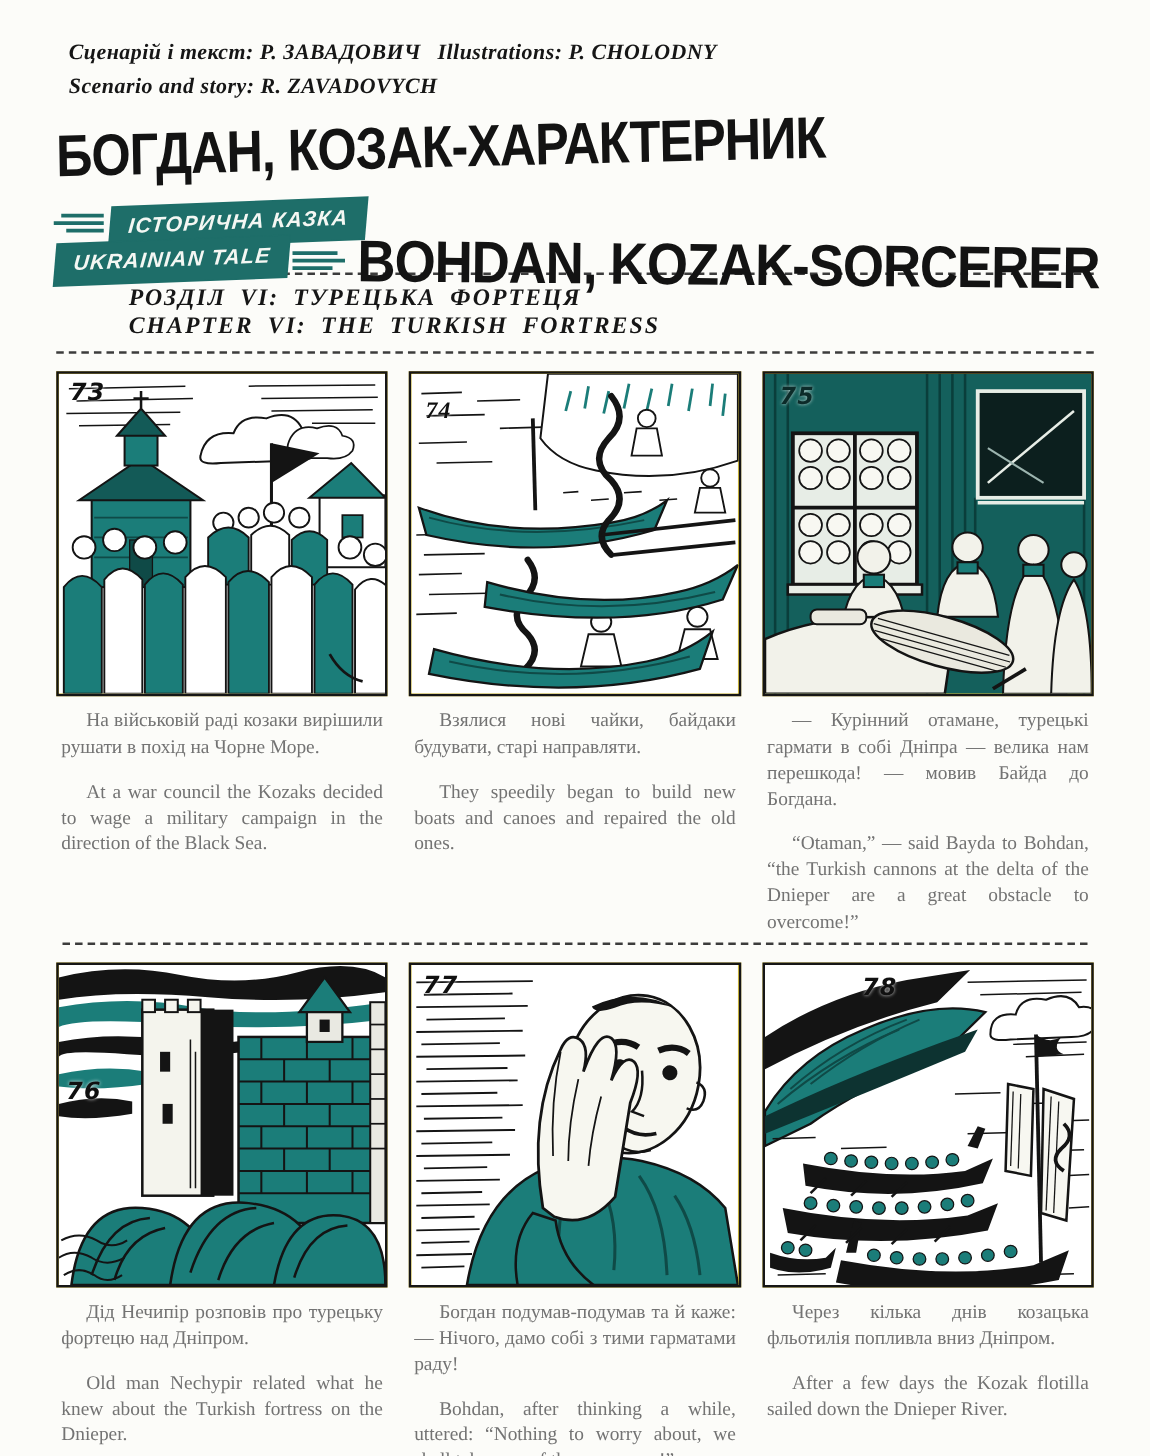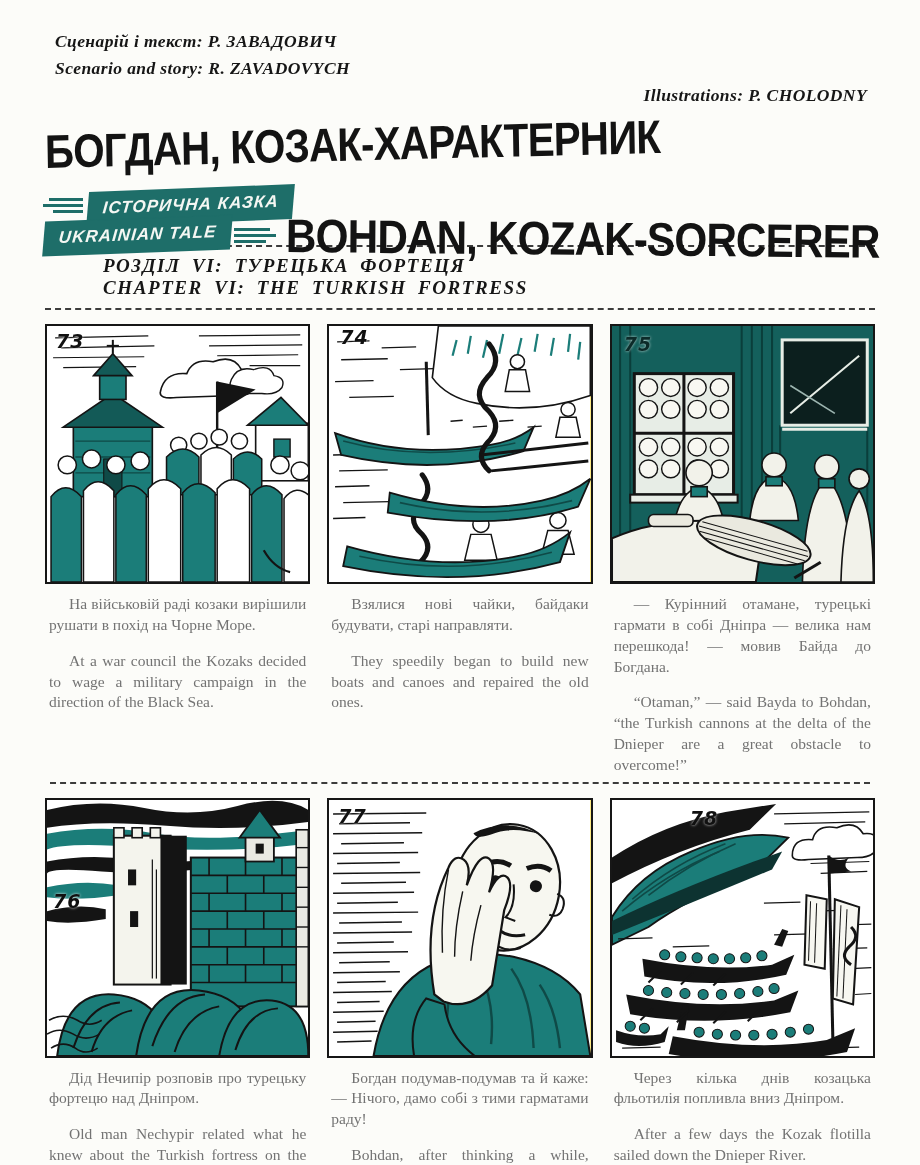--- a/index.html
+++ b/index.html
@@ -4,21 +4,21 @@
 <style>
   * { margin:0; padding:0; box-sizing:border-box; }
   html,body { width:920px; }
   body {
     width:920px; min-height:1165px; background:#fcfcf9; color:#161616;
     font-family:"Liberation Serif", serif; position:relative; overflow:hidden;
   }
   .page { padding:24px 45px 10px 45px; }
 
   
-  .credits { display:flex; justify-content:flex-start; padding:4px 8px 0 10px;flex-direction:column; }
+  .credits { display:flex; justify-content:flex-start; padding:4px 8px 0 10px; }
   .credits .block { font-style:italic; font-weight:bold; font-size:17.5px; line-height:1.55; letter-spacing:.4px; }
   .credits .block.right { text-align:right; }
 
   
   .title-wrap { margin-top:14px; position:relative; height:112px; }
   .t-row { display:flex; align-items:center; }
   .t-main {
     font-family:"Liberation Sans", sans-serif; font-weight:bold; color:#131313;
     font-size:47px; letter-spacing:-1px; white-space:nowrap;
     transform:scaleX(.86) rotate(-1.2deg); transform-origin:left center;
@@ -61,21 +61,21 @@
   .panel {
     position:relative; height:260px; border:2px solid #161616; background:#fde047; overflow:hidden;
   }
   .panel svg { display:block; width:100%; height:100%; }
   .pnum {
     position:absolute; font-family:"DejaVu Sans", sans-serif; font-style:italic; font-weight:bold;
     font-size:19px; color:#101010; line-height:1; text-shadow:0 0 3px rgba(255,255,255,.85);
     z-index:3; letter-spacing:1px;
   }
   .pnum.n73 { top:6px; left:9px; }
-  .pnum.n74 { top:2px; left:11px; }
+  .pnum.n74 { top:20px; left:11px;font-family:Liberation Serif, serif; }
   .pnum.n75 { top:9px; left:12px; color:#0c2b29; text-shadow:0 0 3px rgba(210,230,225,.9); }
   .pnum.n76 { top:92px; left:6px; }
   .pnum.n77 { top:7px; left:9px; }
   .pnum.n78 { top:9px; left:78px; }
 
   .captions { padding:10px 4px 0 4px; min-height:148px; }
   .cap { font-size:15.5px; line-height:1.34; text-align:justify; text-indent:20px; color:#737373; }
   .cap + .cap { margin-top:15px; }
 
   .divider { border-top:2px dashed #3c3c3c; margin:6px 5px 0 5px; }

